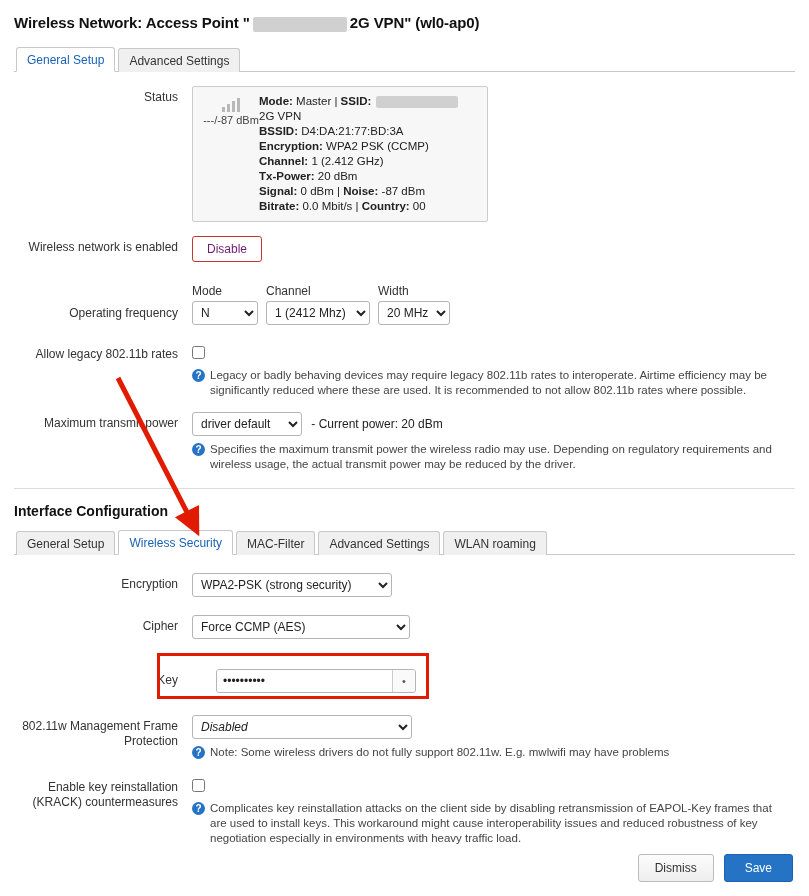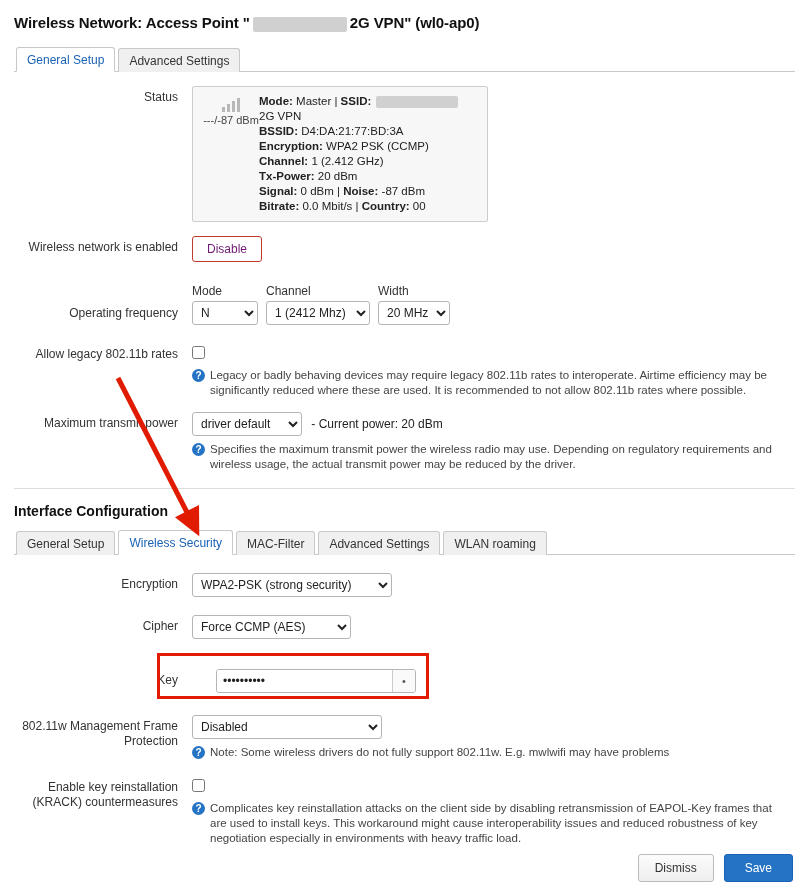--- a/index.html
+++ b/index.html
@@ -407,41 +407,41 @@
     <div class="row-field">
       <select class="sel" style="width:200px;">
         <option>WPA2-PSK (strong security)</option>
       </select>
     </div>
   </div>
 
   <div class="row" style="margin-top:18px;">
     <div class="row-label">Cipher</div>
     <div class="row-field">
-      <select class="sel" style="width:159px;">
+      <select class="sel" style="width:218px;">
         <option>Force CCMP (AES)</option>
       </select>
     </div>
   </div>
 
   <div class="row key-row" style="margin-top:12px;gap:24px;">
     <div class="key-highlight"></div>
     <div class="row-label" style="padding-top:12px;">Key</div>
     <div class="row-field" style="padding-top:8px;">
       <div class="key-wrap">
         <input type="text" value="••••••••••" style="">
         <div class="reveal-btn">•</div>
       </div>
     </div>
   </div>
 
   <div class="row" style="margin-top:12px;">
     <div class="row-label">802.11w Management Frame Protection</div>
     <div class="row-field">
-      <select class="sel" style="width:190px;">
+      <select class="sel" style="width:220px;font-style:italic;">
         <option>Disabled</option>
       </select>
       <div class="help">
         <span class="help-icon">?</span>
         <span>Note: Some wireless drivers do not fully support 802.11w. E.g. mwlwifi may have problems</span>
       </div>
     </div>
   </div>
 
   <div class="row" style="margin-top:16px;">

